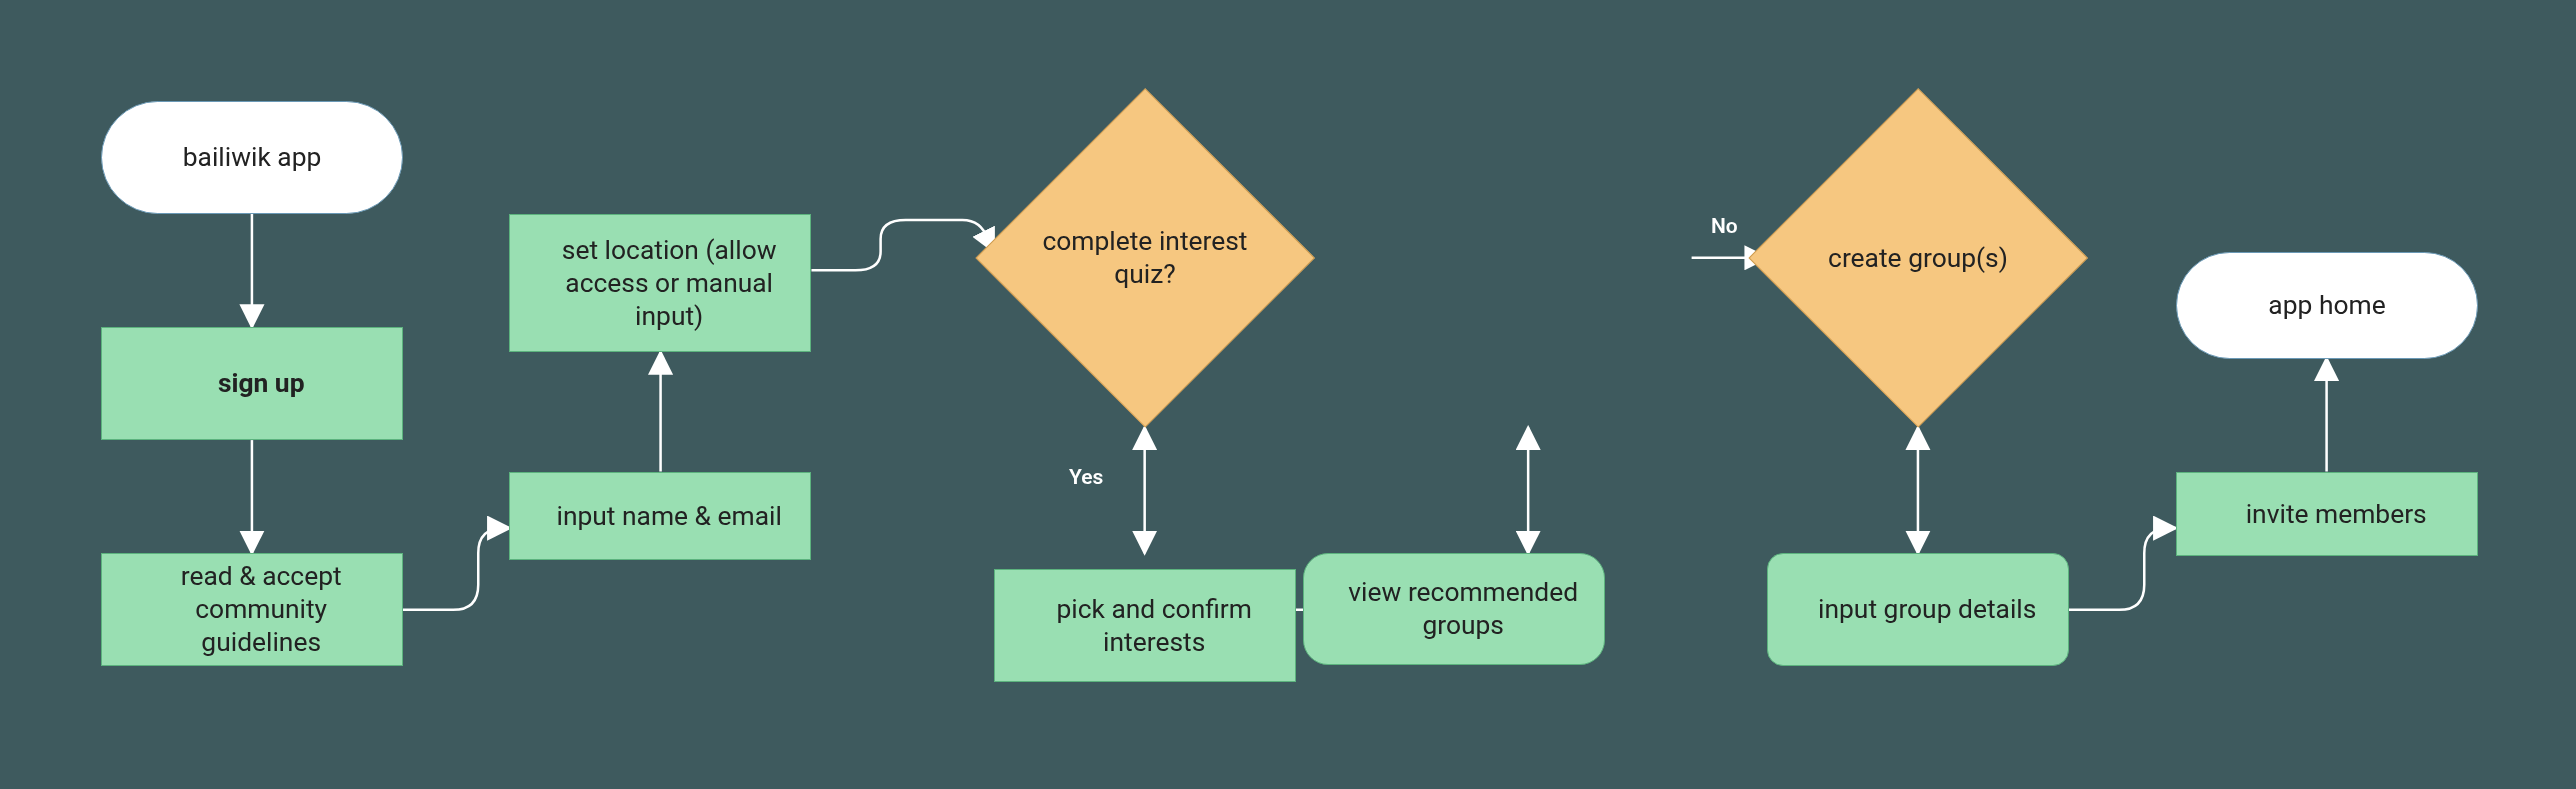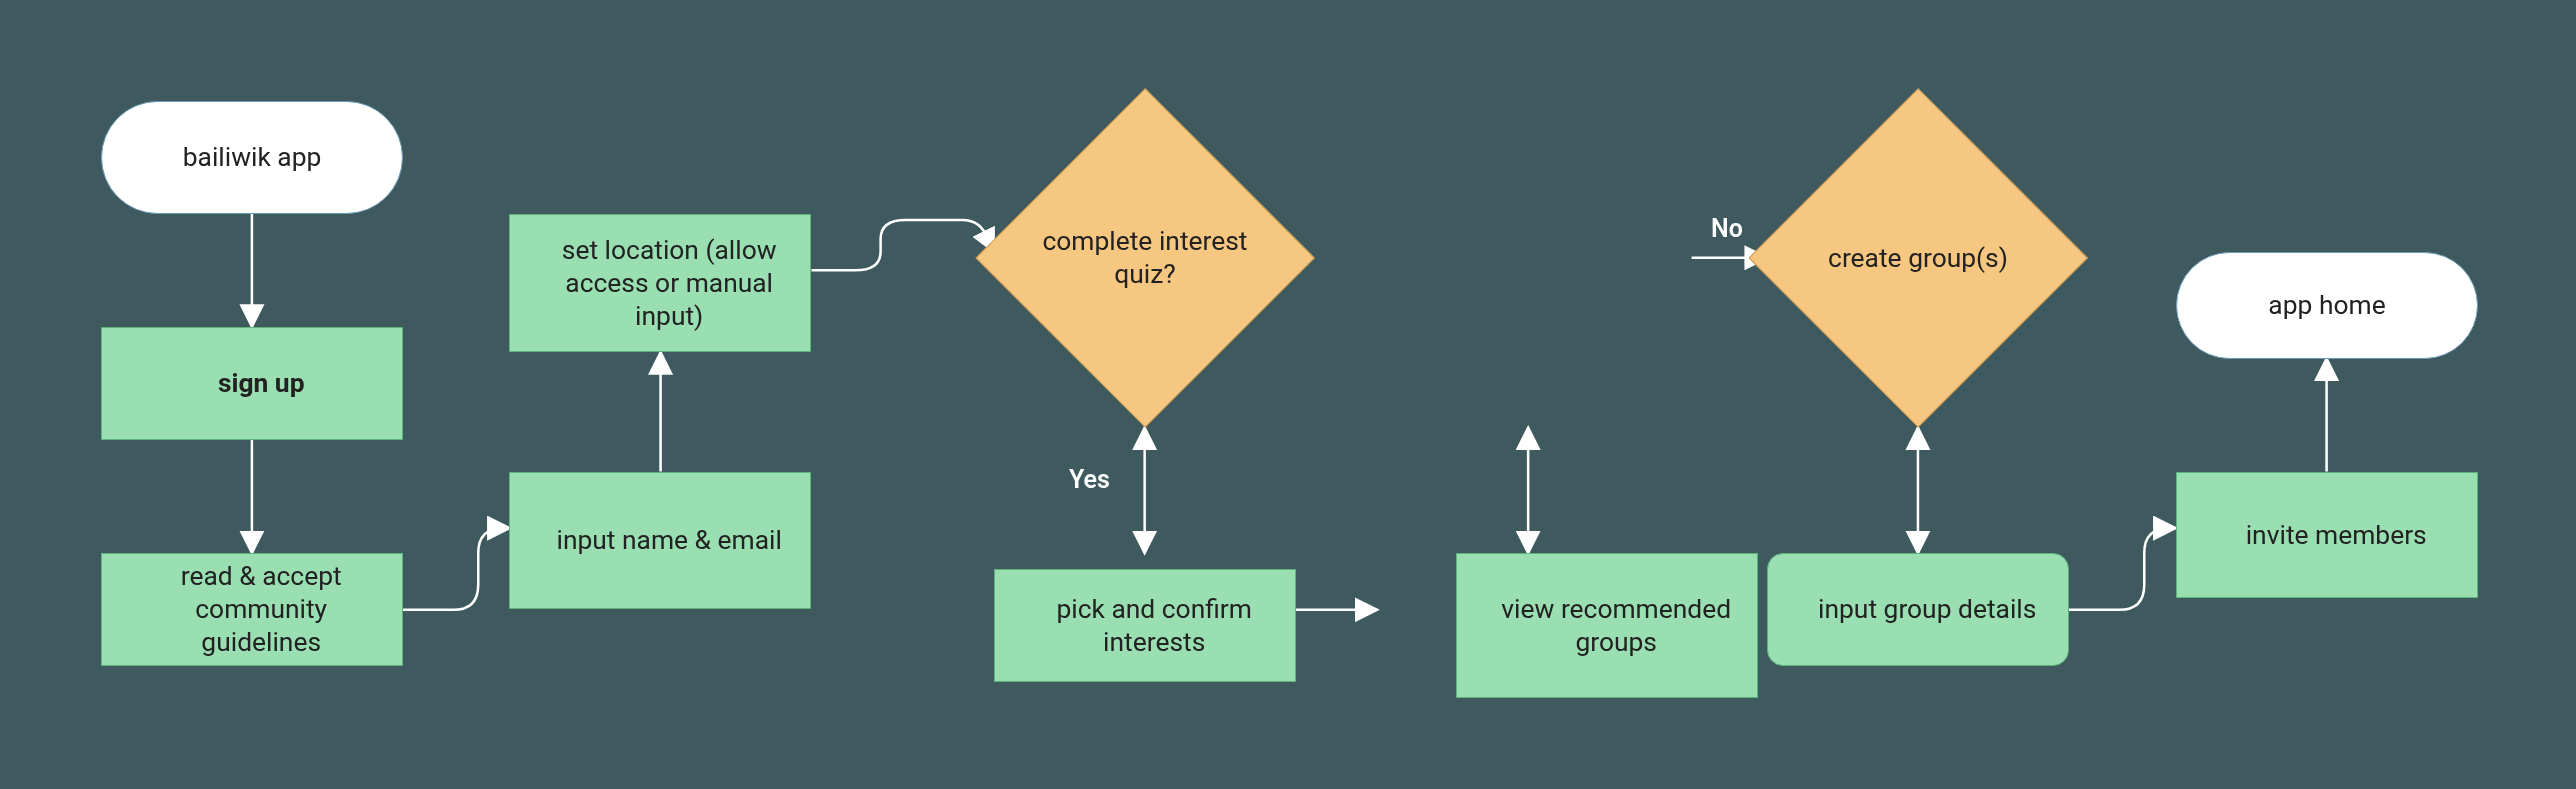--- a/index.html
+++ b/index.html
@@ -61,21 +61,21 @@
     display: flex;
     align-items: center;
     justify-content: center;
     text-align: center;
     padding: 0 38px;
     line-height: 1.25;
   }
   .edge-label {
     position: absolute;
     color: #fff;
-    font-size: 25px;
+    font-size: 21px;
     font-weight: 600;
   }
   svg.edges {
     position: absolute;
     inset: 0;
     width: 2576px;
     height: 789px;
     pointer-events: none;
   }
 </style>
@@ -123,56 +123,56 @@
   </div>
 
   <div class="node process" style="left:101px; top:327px; width:302px; height:113px;font-weight:bold;">
     <span>sign up</span>
   </div>
 
   <div class="node process" style="left:101px; top:553px; width:302px; height:113px;">
     <span>read &amp; accept community guidelines</span>
   </div>
 
-  <div class="node process" style="left:509px; top:472px; width:302px; height:137px;">
+  <div class="node process" style="left:509px; top:472px; width:302px; height:88px;">
     <span>input name &amp; email</span>
   </div>
 
   <div class="node process" style="left:509px; top:214px; width:302px; height:138px;">
     <span>set location (allow access or manual input)</span>
   </div>
 
   <div class="decision-wrap" style="left:975px; top:88px; width:340px; height:340px;">
     <div class="diamond"></div>
     <div class="decision-label">
       <span>complete interest quiz?</span>
     </div>
   </div>
 
   <div class="node process" style="left:994px; top:553px; width:302px; height:113px;margin-top:16px;">
     <span>pick and confirm interests</span>
   </div>
 
-  <div class="node process" style="left:1456px; top:553px; width:302px; height:145px;">
+  <div class="node process" style="left:1303px; top:553px; width:302px; height:112px;border-radius:25px;">
     <span>view recommended groups</span>
   </div>
 
 
   <div class="decision-wrap" style="left:1748px; top:88px; width:340px; height:340px;">
     <div class="diamond"></div>
     <div class="decision-label">
       <span>create group(s)</span>
     </div>
   </div>
 
   <div class="node process" style="left:1767px; top:553px; width:302px; height:113px;border-radius:16px;">
     <span>input group details</span>
   </div>
 
-  <div class="node process" style="left:2176px; top:472px; width:302px; height:126px;">
+  <div class="node process" style="left:2176px; top:472px; width:302px; height:84px;">
     <span>invite members</span>
   </div>
 
   <div class="node start" style="left:2176px; top:252px; width:302px; height:107px;align-items:center;">
     <span>app home</span>
   </div>
 
   <div class="edge-label" style="left:1069px; top:465px;">Yes</div>
   <div class="edge-label" style="left:1711px; top:214px;">No</div>
 

